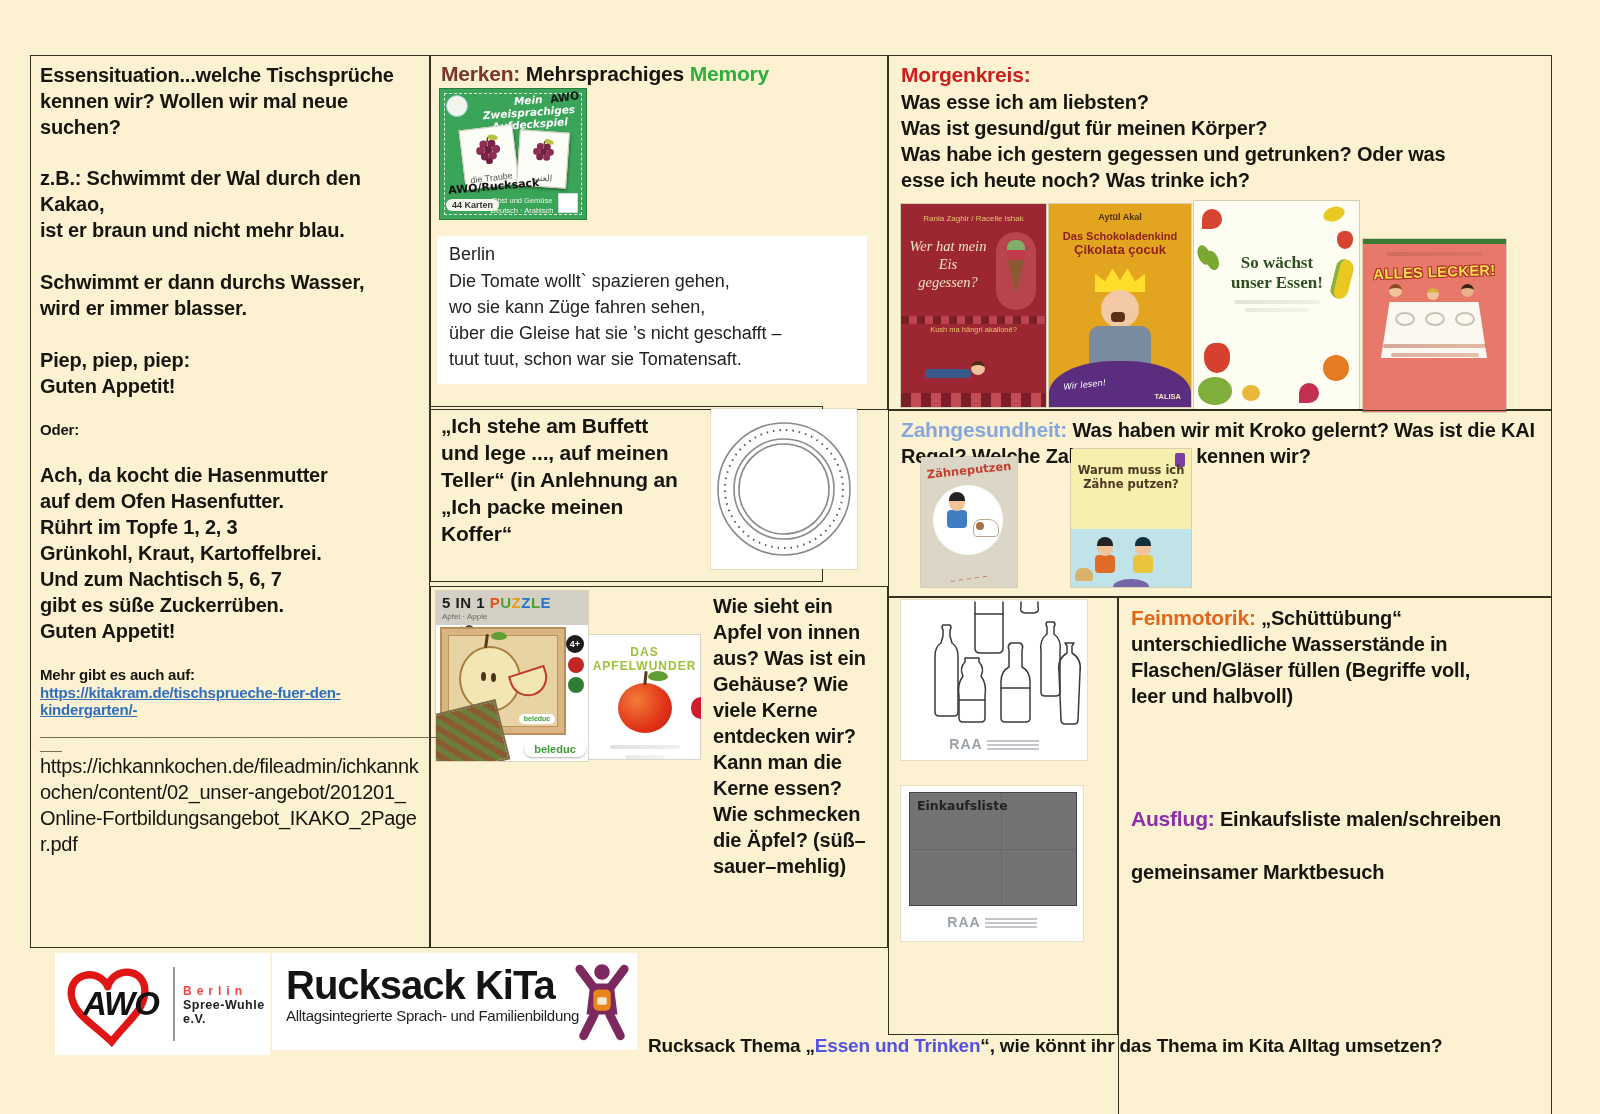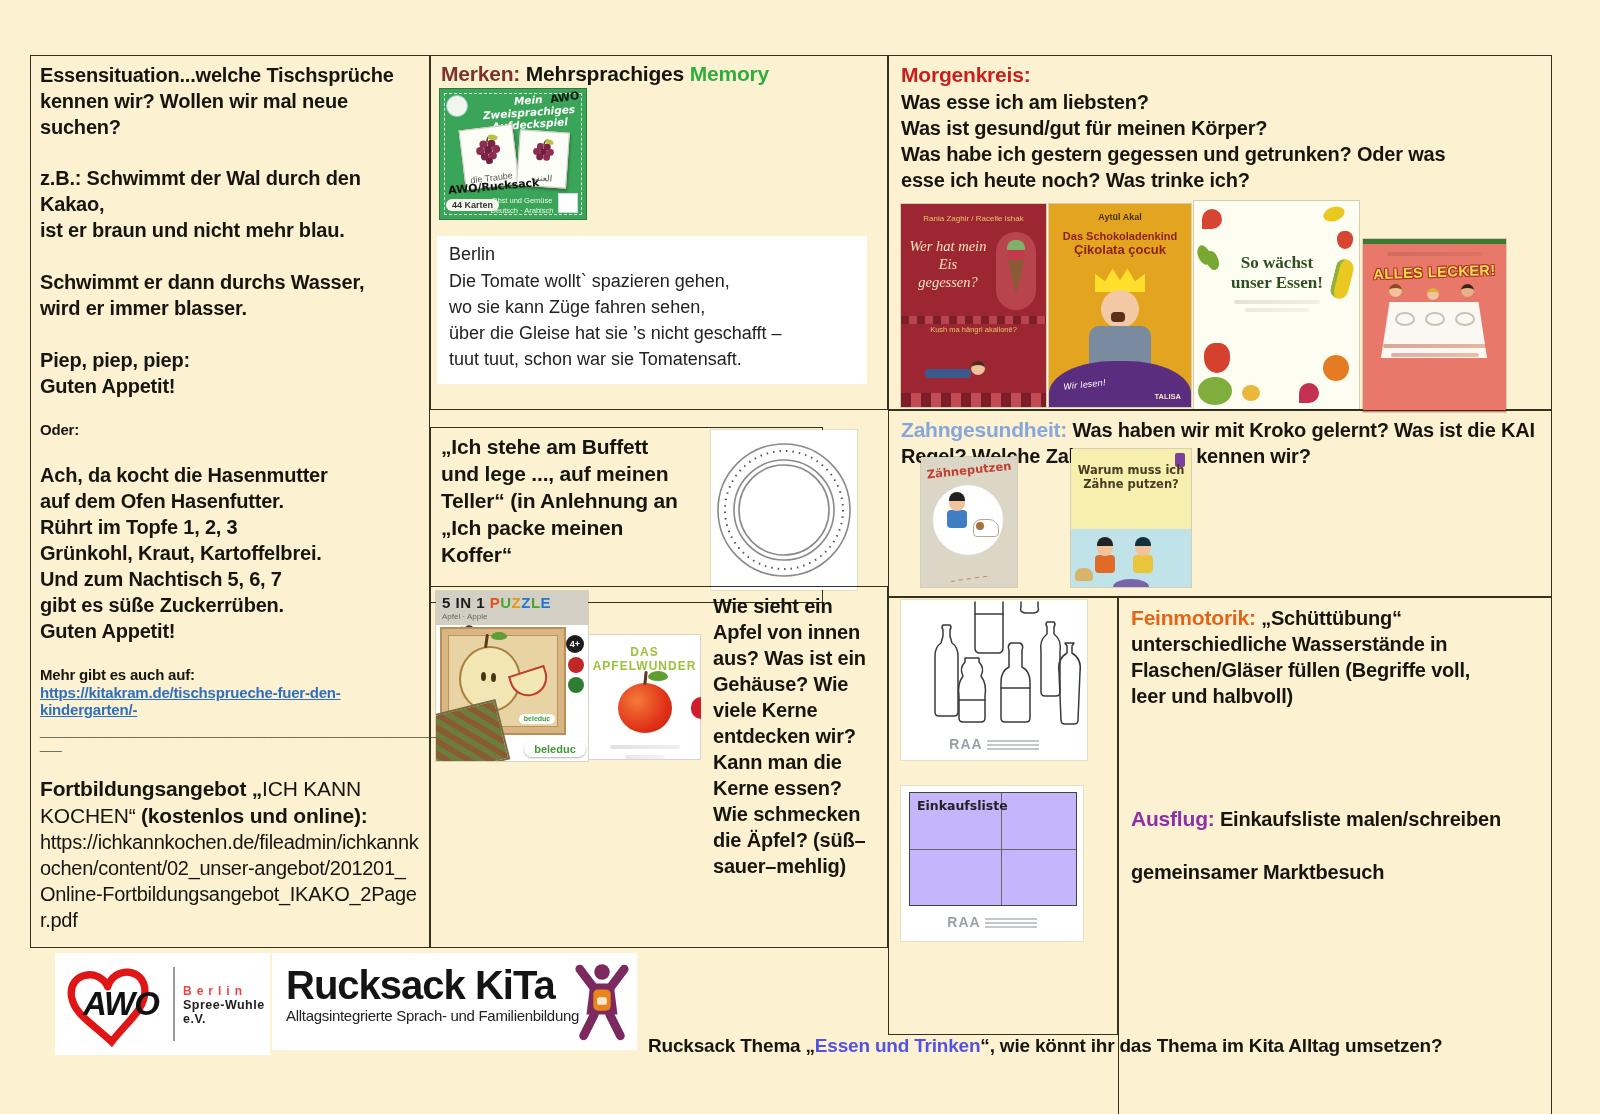--- a/index.html
+++ b/index.html
@@ -32,21 +32,21 @@
   .badge44{position:absolute;left:6px;bottom:8px;background:#f6f6ee;border-radius:8px;
            font-size:9px;font-weight:700;color:#333;padding:1px 6px;}
   
   .book{position:absolute;overflow:hidden;box-shadow:0 0 0 1px rgba(0,0,0,.15);}
   .blurbar{background:linear-gradient(90deg,rgba(0,0,0,.35),rgba(0,0,0,.18));height:4px;border-radius:2px;}
   
   .sheet{background:#fff;box-shadow:0 0 0 1px rgba(0,0,0,.08);}
   .raa{font-size:14px;font-weight:700;color:#9aa0a8;letter-spacing:1px;}
   .raa .bars{display:inline-block;vertical-align:middle;margin-left:4px;}
   .raa .bars i{display:block;height:2px;width:52px;background:#c3c7cc;margin:2px 0;}
-  .gridbox{border:1.4px solid #444;position:relative;background:#c4b5fd;}
+  .gridbox{border:1.4px solid #444;position:relative;background:#737373;}
   .gridbox .vline{position:absolute;top:0;bottom:0;left:55%;width:1px;background:#666;}
   .gridbox .hline{position:absolute;left:0;right:0;top:50%;height:1px;background:#666;}
   .gridlabel{position:absolute;top:5px;left:7px;font-size:12.5px;font-weight:700;color:#222;}
   
   .puzzle{background:#ffffff;overflow:hidden;box-shadow:0 0 0 1px rgba(0,0,0,.12);padding-left:14px;}
   .puz-strip{position:absolute;top:0;left:0;right:0;height:34px;background:#d4cfc4;padding:3px 6px;box-sizing:border-box;}
   .puz-title{font-size:15px;font-weight:800;color:#1c1c1c;letter-spacing:.5px;}
   .puz-title .L0{color:#e2521f}.puz-title .L1{color:#4da32f}.puz-title .L2{color:#e89b13}
   .puz-title .L3{color:#2277cc}.puz-title .L4{color:#4da32f}.puz-title .L5{color:#2277cc}
   .puz-sub{font-size:8px;color:#666;}
@@ -116,21 +116,20 @@
 Rührt im Topfe 1, 2, 3
 Grünkohl, Kraut, Kartoffelbrei.
 Und zum Nachtisch 5, 6, 7
 gibt es süße Zuckerrüben.
 Guten Appetit!</div>
     <div class="small15" style="margin-top:22px;">Mehr gibt es auch auf:</div>
     <a href="#" class="small15 link pre" style="display:block;margin-top:1px;">https://kitakram.de/tischsprueche-fuer-den-
 kindergarten/-</a>
     <div class="divider pre" style="margin-top:6px;">___________________________________________________________
 ___</div>
-    <div style="margin-top:22px;font-size:21px;line-height:1.3;letter-spacing:-0.2px;"><span style="font-weight:700;">Fortbildungsangebot „</span><span style="font-weight:400;">ICH KANN KOCHEN“ </span><span style="font-weight:700;">(kostenlos und online):</span></div>
     <div class="url">https://ichkannkochen.de/fileadmin/ichkannkochen/content/02_unser-angebot/201201_Online-Fortbildungsangebot_IKAKO_2Pager.pdf</div>
   </div>
 
   <div class="cell" style="left:430px;top:55px;width:458px;height:355px;padding:5px 10px;">
     <div class="b21"><span class="hd-merken">Merken:</span><span> Mehrsprachiges </span><span class="hd-memory hd">Memory</span></div>
 
     <div class="abs memorybox" style="left:8px;top:32px;width:148px;height:132px;">
       <div class="dash"></div>
       <div class="abs" style="left:6px;top:6px;width:22px;height:22px;border-radius:50%;background:#f2f5ee;border:1px solid #9cc;"></div>
       <div class="abs pre handw" style="left:34px;top:5px;width:110px;text-align:center;color:#fff;font-size:10.5px;font-weight:700;font-style:italic;transform:rotate(-4deg);">Mein Zweisprachiges
@@ -174,21 +173,21 @@
 
     <div class="abs whitebox" style="left:6px;top:180px;width:430px;height:148px;padding:8px 12px;">
       <div style="font-size:18px;color:#222;">Berlin</div>
       <div class="pre" style="font-size:18px;color:#222;line-height:1.45;margin-top:3px;">Die Tomate wollt` spazieren gehen,
 wo sie kann Züge fahren sehen,
 über die Gleise hat sie ’s nicht geschafft –
 tuut tuut, schon war sie Tomatensaft.</div>
     </div>
   </div>
 
-  <div class="cell" style="left:430px;top:427px;width:393px;height:176px;padding:6px 10px;">
+  <div class="cell" style="left:430px;top:406px;width:393px;height:176px;padding:6px 10px;">
     <div class="b21 pre" style="width:275px;">„Ich stehe am Buffett
 und lege ..., auf meinen
 Teller“ (in Anlehnung an
 „Ich packe meinen
 Koffer“</div>
     <div class="abs sheet" style="left:280px;top:2px;width:146px;height:160px;">
       <svg width="146" height="160" viewBox="0 0 146 160">
         <circle cx="73" cy="80" r="66" fill="none" stroke="#8a8a8a" stroke-width="1.6"></circle>
         <circle cx="73" cy="80" r="59" fill="none" stroke="#555" stroke-width="2" stroke-dasharray="1.5 5"></circle>
         <circle cx="73" cy="80" r="50" fill="none" stroke="#8a8a8a" stroke-width="1.6"></circle>

